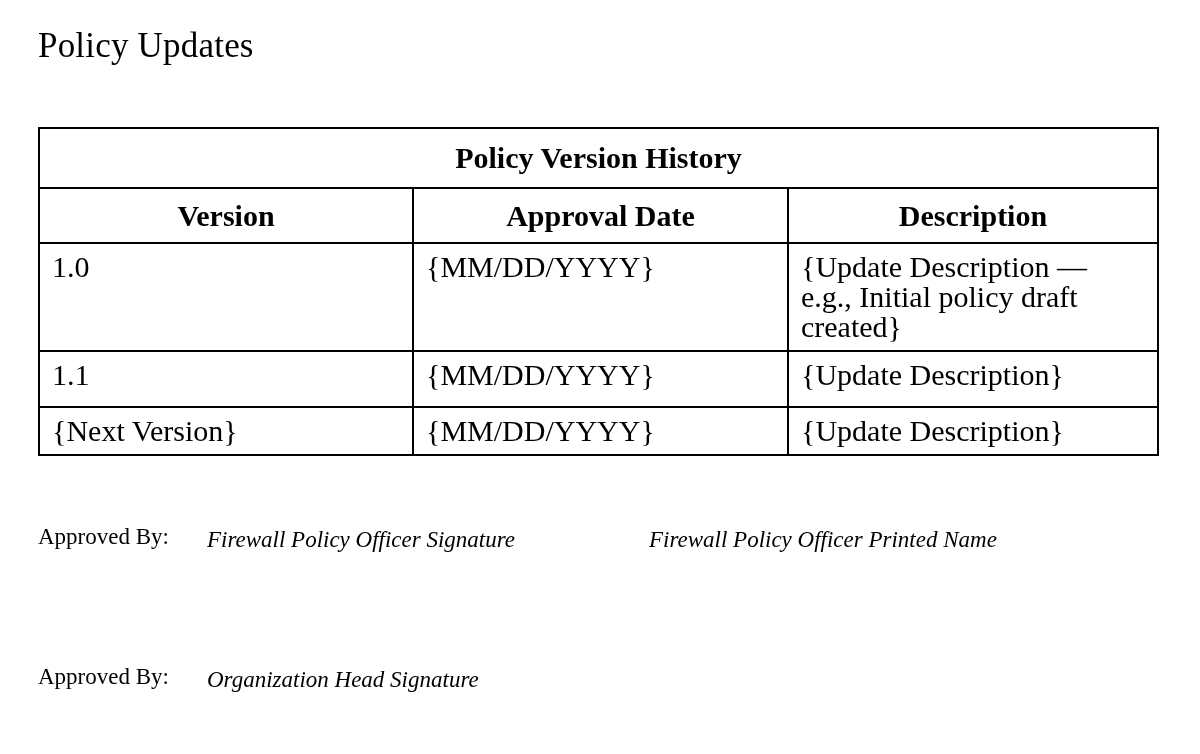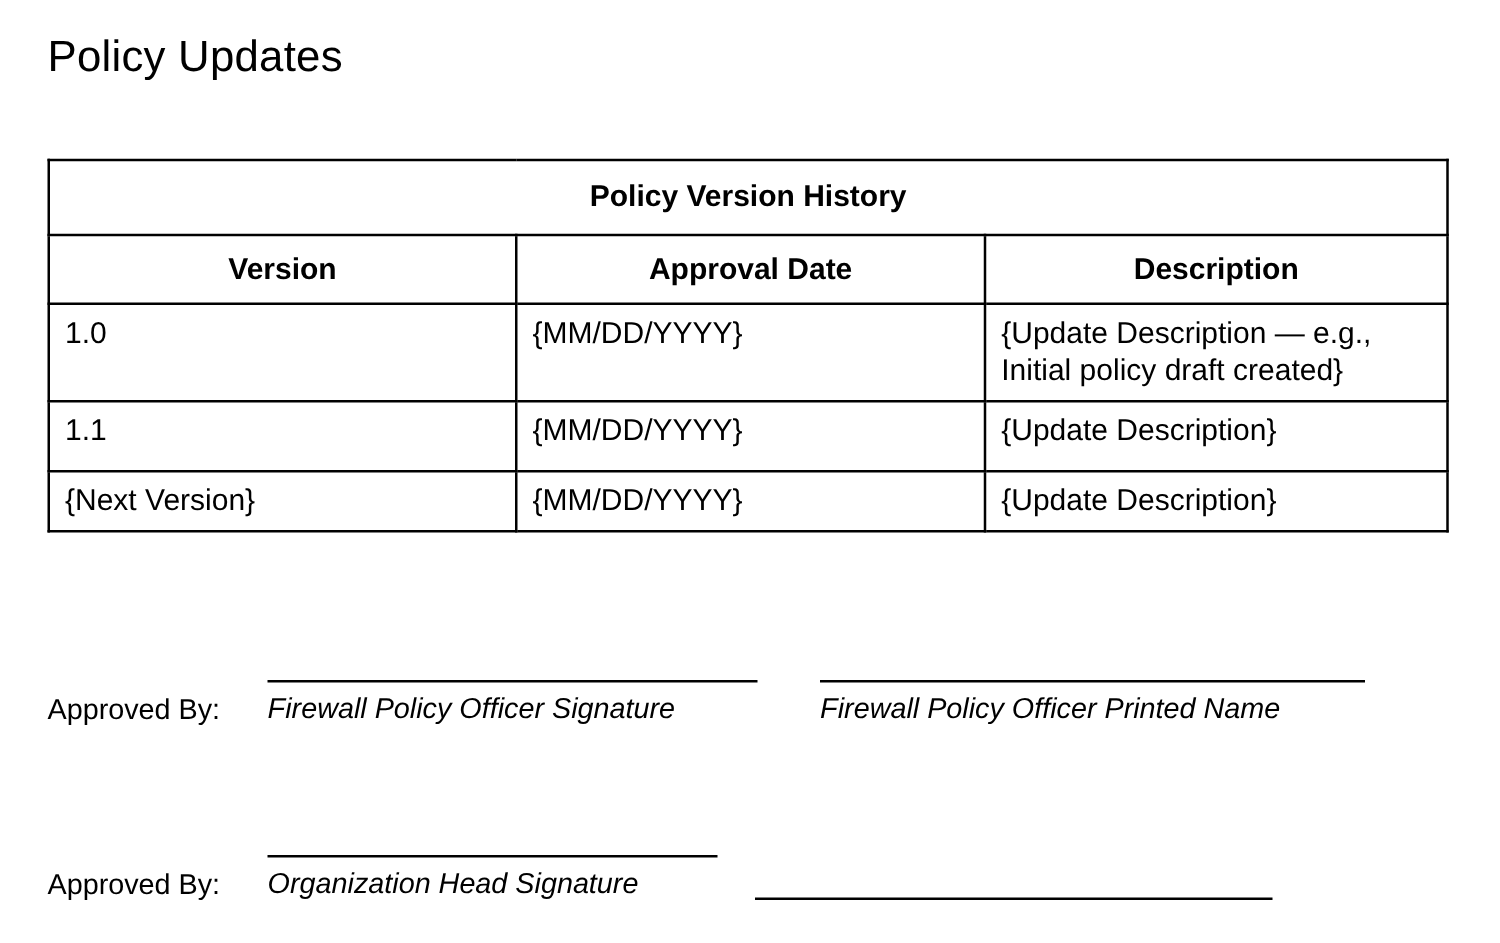--- a/index.html
+++ b/index.html
@@ -2,21 +2,21 @@
 <html><head>
 <meta charset="utf-8">
 <style>
   html, body { margin: 0; padding: 0; background: #ffffff; }
   .page {
     position: relative;
     width: 1200px;
     height: 754px;
     background: #ffffff;
     color: #000000;
-    font-family: Liberation Sans, sans-serif;
+    font-family: Liberation Serif, serif;
     overflow: hidden;
   }
 
   
   .doc-title {
     position: absolute;
     left: 38px;
     top: 24px;
     margin: 0;
     font-size: 35px;
@@ -26,21 +26,21 @@
   }
 
   
   .version-table {
     position: absolute;
     left: 38px;
     top: 127px;
     width: 1119px;
     border-collapse: collapse;
     table-layout: fixed;
-    font-size: 24px;
+    font-size: 30px;
     line-height: 30px;
   }
   .version-table td, .version-table th {
     border: 2px solid #000000;
     padding: 8px 12px;
     text-align: left;
     vertical-align: top;
     font-weight: 400;
     overflow: hidden;
   }
@@ -58,28 +58,28 @@
     text-align: center;
   }
   .version-table .row-1 { height: 78px; margin-left: 20px; }
   .version-table .row-2 { height: 56px; }
   .version-table .row-3 { height: 44px; }
 
   
   .sig-block { position: absolute; left: 38px; }
   .sig-block.first  { top: 520px; }
   .sig-block.second { top: 660px; }
-  .sig-row { display: flex; align-items: flex-end; }
+  .sig-row { display: flex; align-items: center; }
   .sig-label {
     font-size: 23px;
     line-height: 26px;
     white-space: nowrap;
     margin-right: 38px;
   }
-  .sig-col { display: flex; flex-direction: column; }
+  .sig-col { display: flex; flex-direction: row; }
   .sig-col.gap { margin-right: 30px; }
   .sig-block.first  .sig-col.c1 { width: 392px; }
   .sig-block.first  .sig-col.c2 { width: 436px; margin-left: 20px; }
   .sig-block.second .sig-col.c1 { width: 360px; }
   .sig-block.second .sig-col.c2 { width: 414px; }
   .sig-line {
     height: 24px;
     border-bottom: 2px solid #000000;
   }
   .sig-caption {

